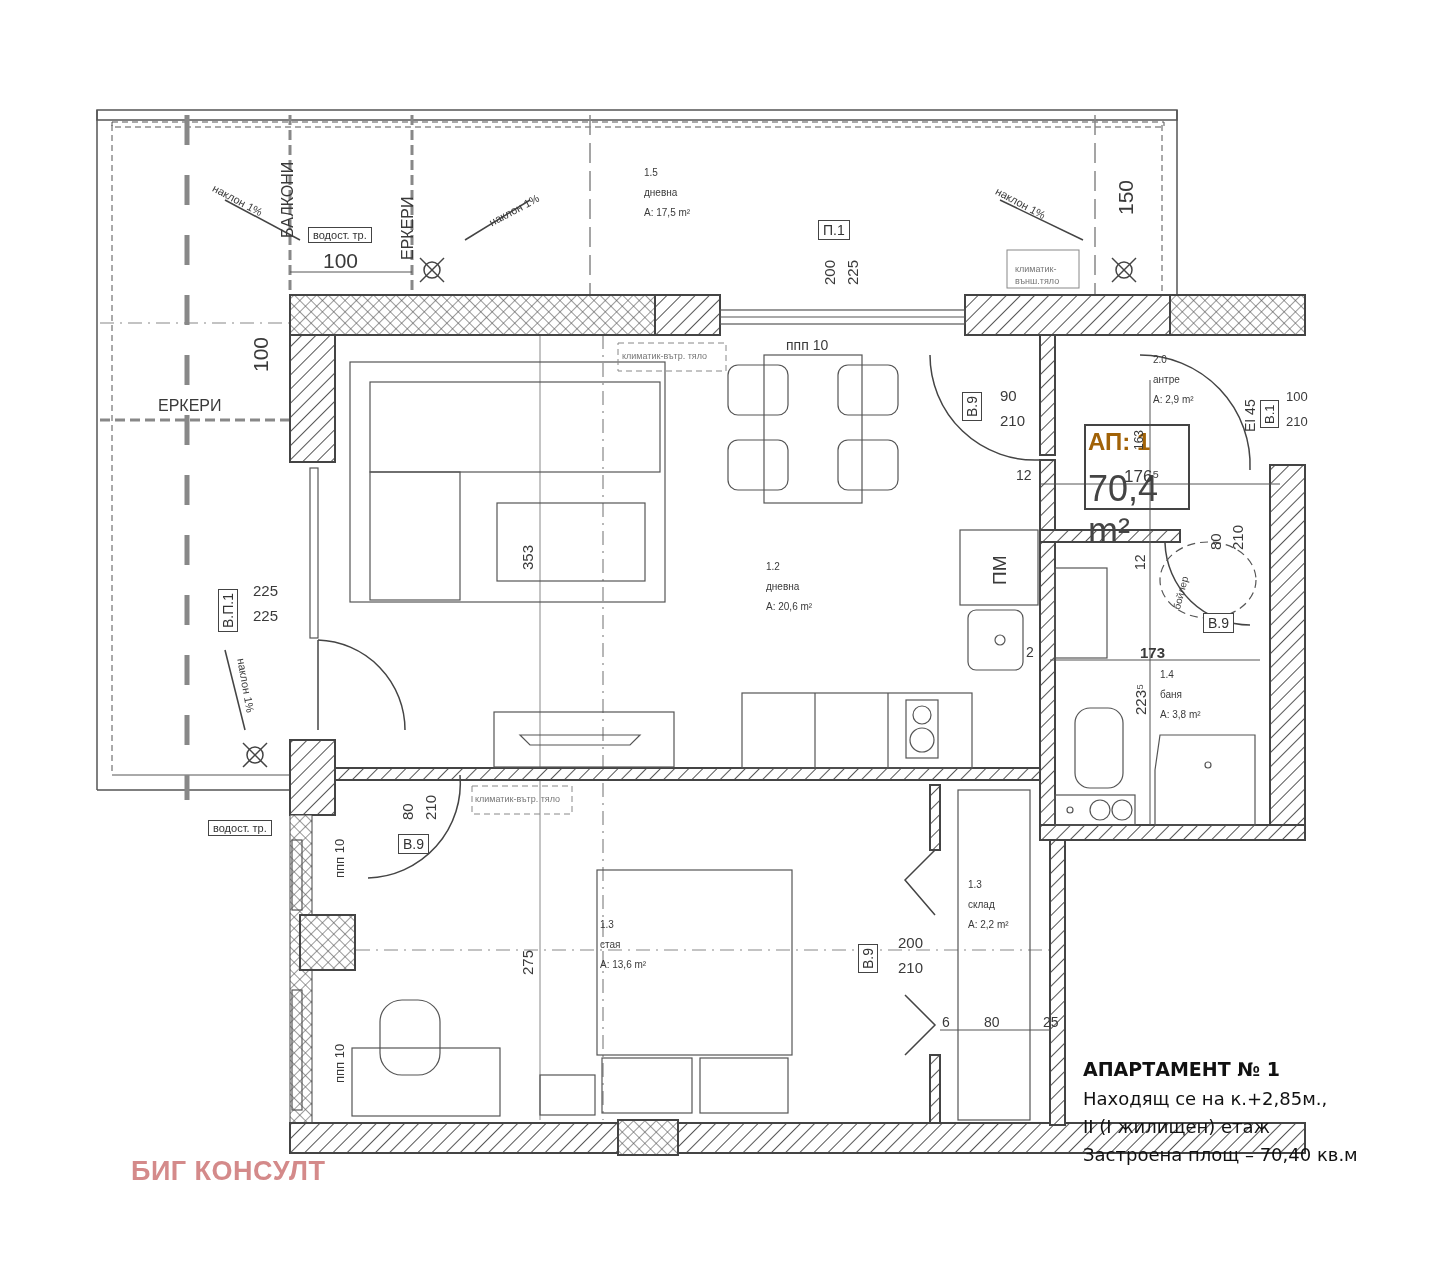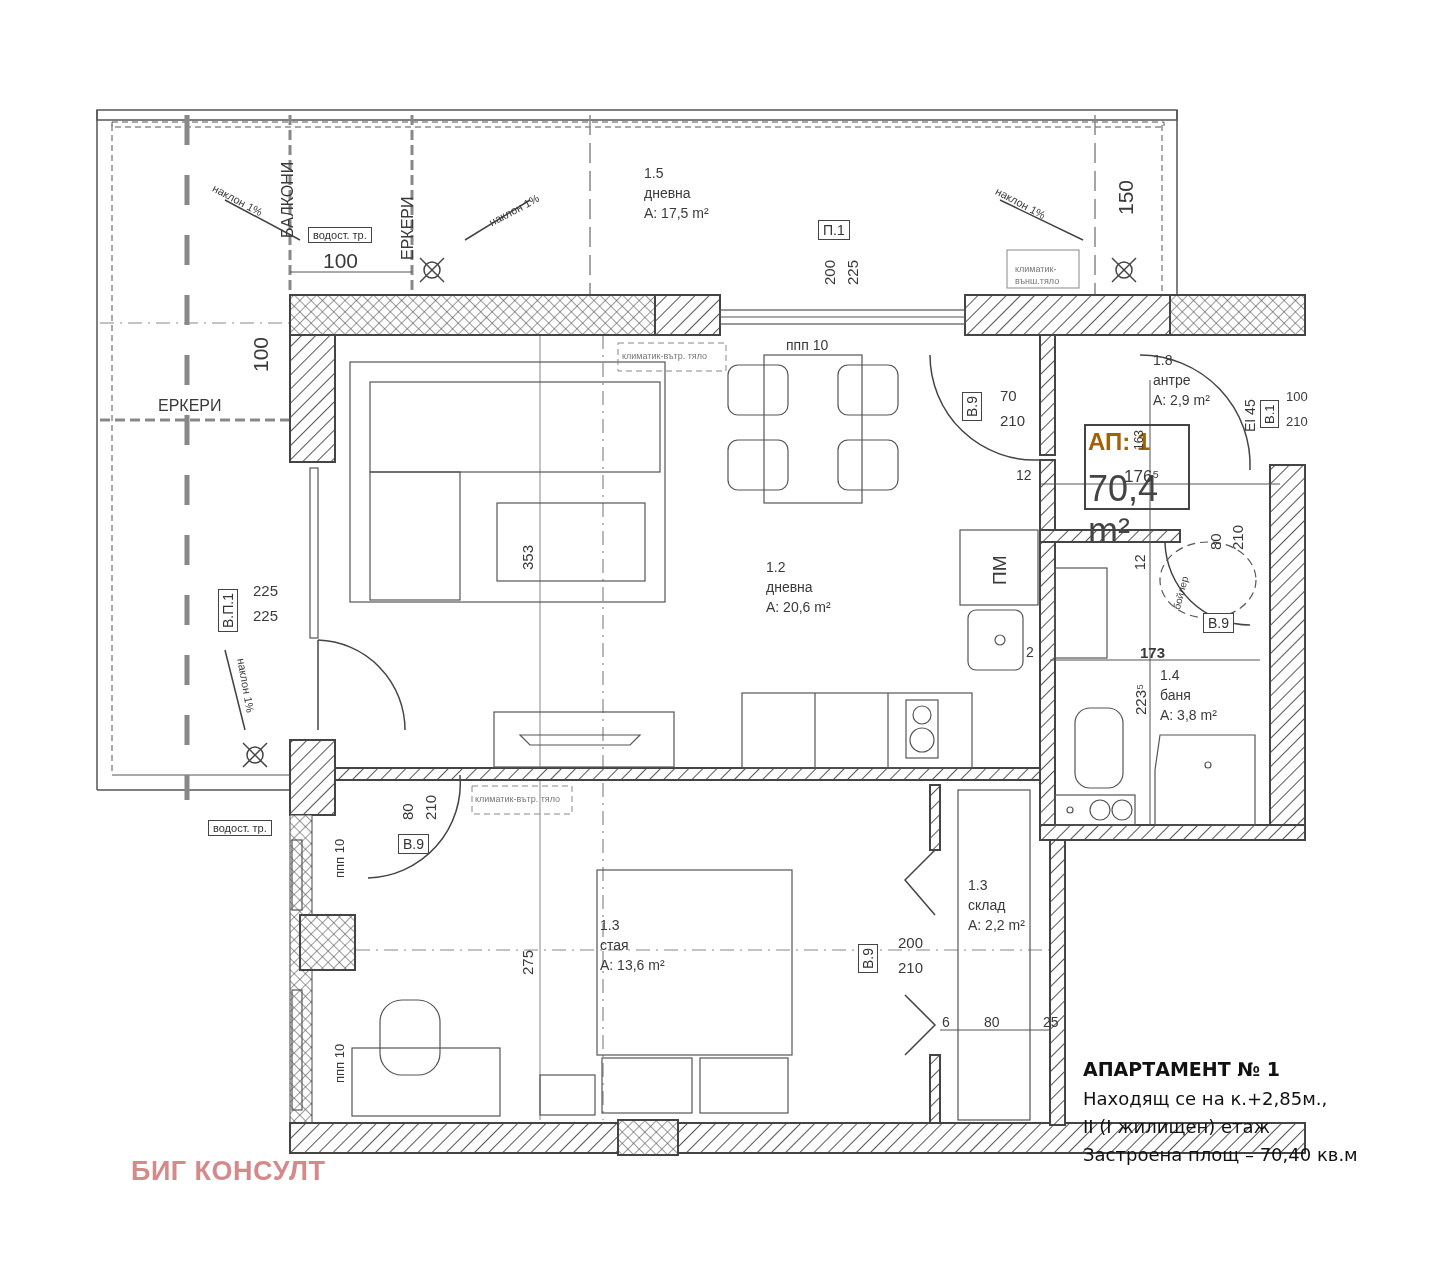--- a/index.html
+++ b/index.html
@@ -1,20 +1,20 @@
 <!DOCTYPE html>
 <html><head>
 <meta charset="utf-8">
 <style>
   html, body { margin:0; padding:0; background:#ffffff; }
   body { width:1440px; height:1270px; position:relative; overflow:hidden;
          font-family:"Liberation Sans", sans-serif; color:#333; }
   #plan { position:absolute; left:0; top:0; width:1440px; height:1270px; }
   .lbl { position:absolute; font-family:"Liberation Sans", sans-serif; color:#3a3a3a; white-space:nowrap; line-height:1; }
-  .room { font-size:14px; line-height:20px; }
+  .room { font-size:10px; line-height:20px; }
   .dim { font-size:15px; }
   .dim-lg { font-size:21px; }
   .vert { transform-origin:left top; transform:rotate(-90deg); }
   .tag { position:absolute; border:1.5px solid #444; background:#fff; font-size:14px; padding:1px 4px; color:#333; }
   .tag.vert { padding:1px 3px; }
   .small-note { font-size:11px; }
   .info { position:absolute; left:1083px; top:1058px; font-family:"DejaVu Sans", sans-serif; color:#111; }
   .info .title { font-weight:bold; font-size:19px; margin-bottom:8px; }
   .info .line { font-size:18px; margin-bottom:7px; }
   .brand { position:absolute; left:131px; top:1156px; font-family:"Liberation Sans", sans-serif; font-weight:bold; font-size:27px; color:#d48a8a; letter-spacing:0.5px; }
@@ -202,21 +202,21 @@
   <div>A: 17,5 m²</div>
 </div>
 
 <div class="lbl room" style="left:766px;top:557px;">
   <div>1.2</div>
   <div>дневна</div>
   <div>A: 20,6 m²</div>
 </div>
 
 <div class="lbl room" style="left:1153px;top:350px;">
-  <div>1.8</div>
+  <div>2.0</div>
   <div>антре</div>
   <div>A: 2,9 m²</div>
 </div>
 
 <div class="lbl room" style="left:600px;top:915px;">
   <div>1.3</div>
   <div>стая</div>
   <div>A: 13,6 m²</div>
 </div>
 
@@ -266,21 +266,21 @@
 
 <div class="tag" style="left:818px;top:212px;margin-top:8px;">П.1</div>
 <div class="lbl vert dim" style="left:822px;top:285px;">200</div>
 <div class="lbl vert dim" style="left:845px;top:285px;">225</div>
 
 <div class="tag vert" style="left:218px;top:632px;">В.П.1</div>
 <div class="lbl dim" style="left:253px;top:583px;">225</div>
 <div class="lbl dim" style="left:253px;top:608px;">225</div>
 
 <div class="tag vert" style="left:962px;top:421px;">В.9</div>
-<div class="lbl dim" style="left:1000px;top:388px;">70</div>
+<div class="lbl dim" style="left:1000px;top:388px;">90</div>
 <div class="lbl dim" style="left:1000px;top:413px;">210</div>
 
 <div class="tag" style="left:398px;top:834px;">В.9</div>
 <div class="lbl vert dim" style="left:400px;top:820px;">80</div>
 <div class="lbl vert dim" style="left:423px;top:820px;">210</div>
 
 <div class="tag" style="left:1203px;top:613px;">В.9</div>
 <div class="lbl vert dim" style="left:1208px;top:550px;">80</div>
 <div class="lbl vert dim" style="left:1230px;top:550px;">210</div>
 

